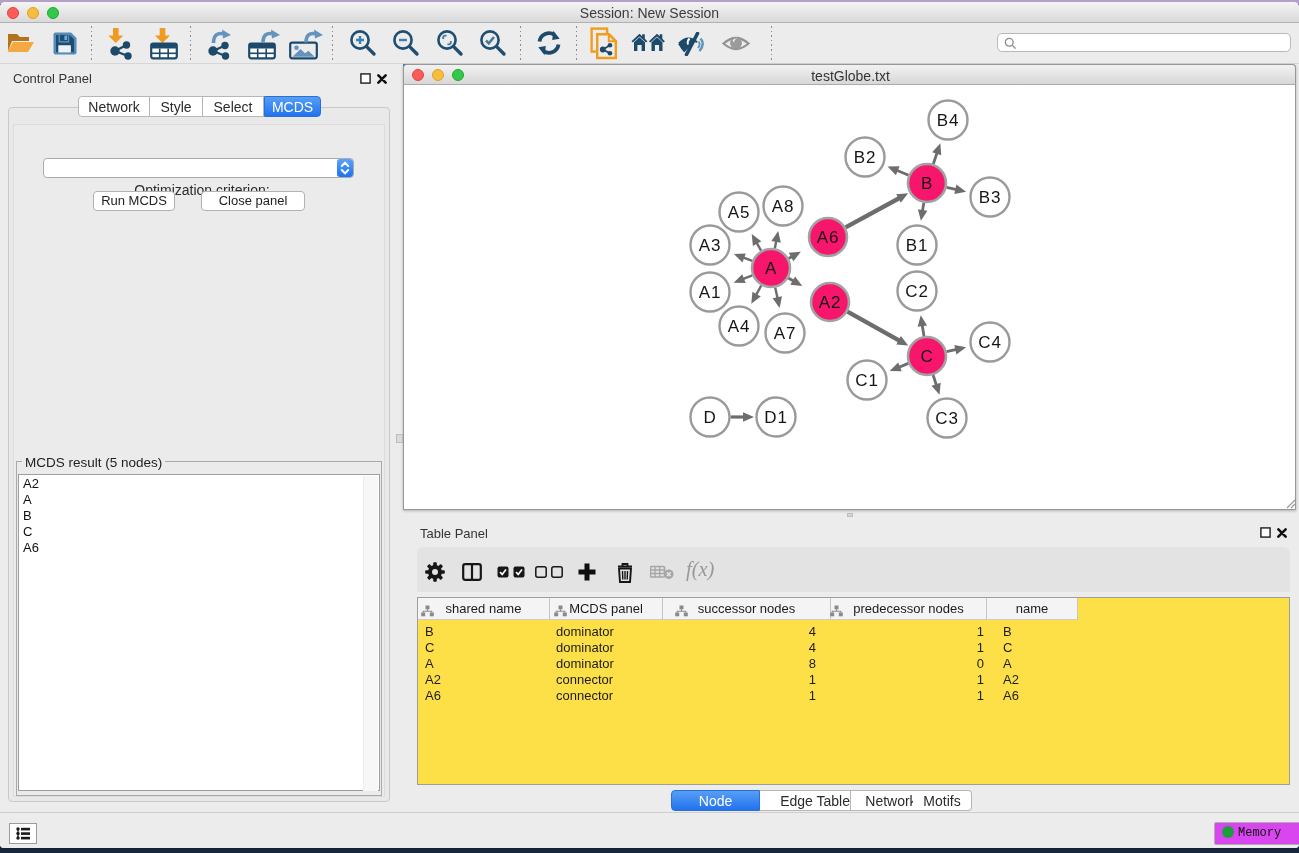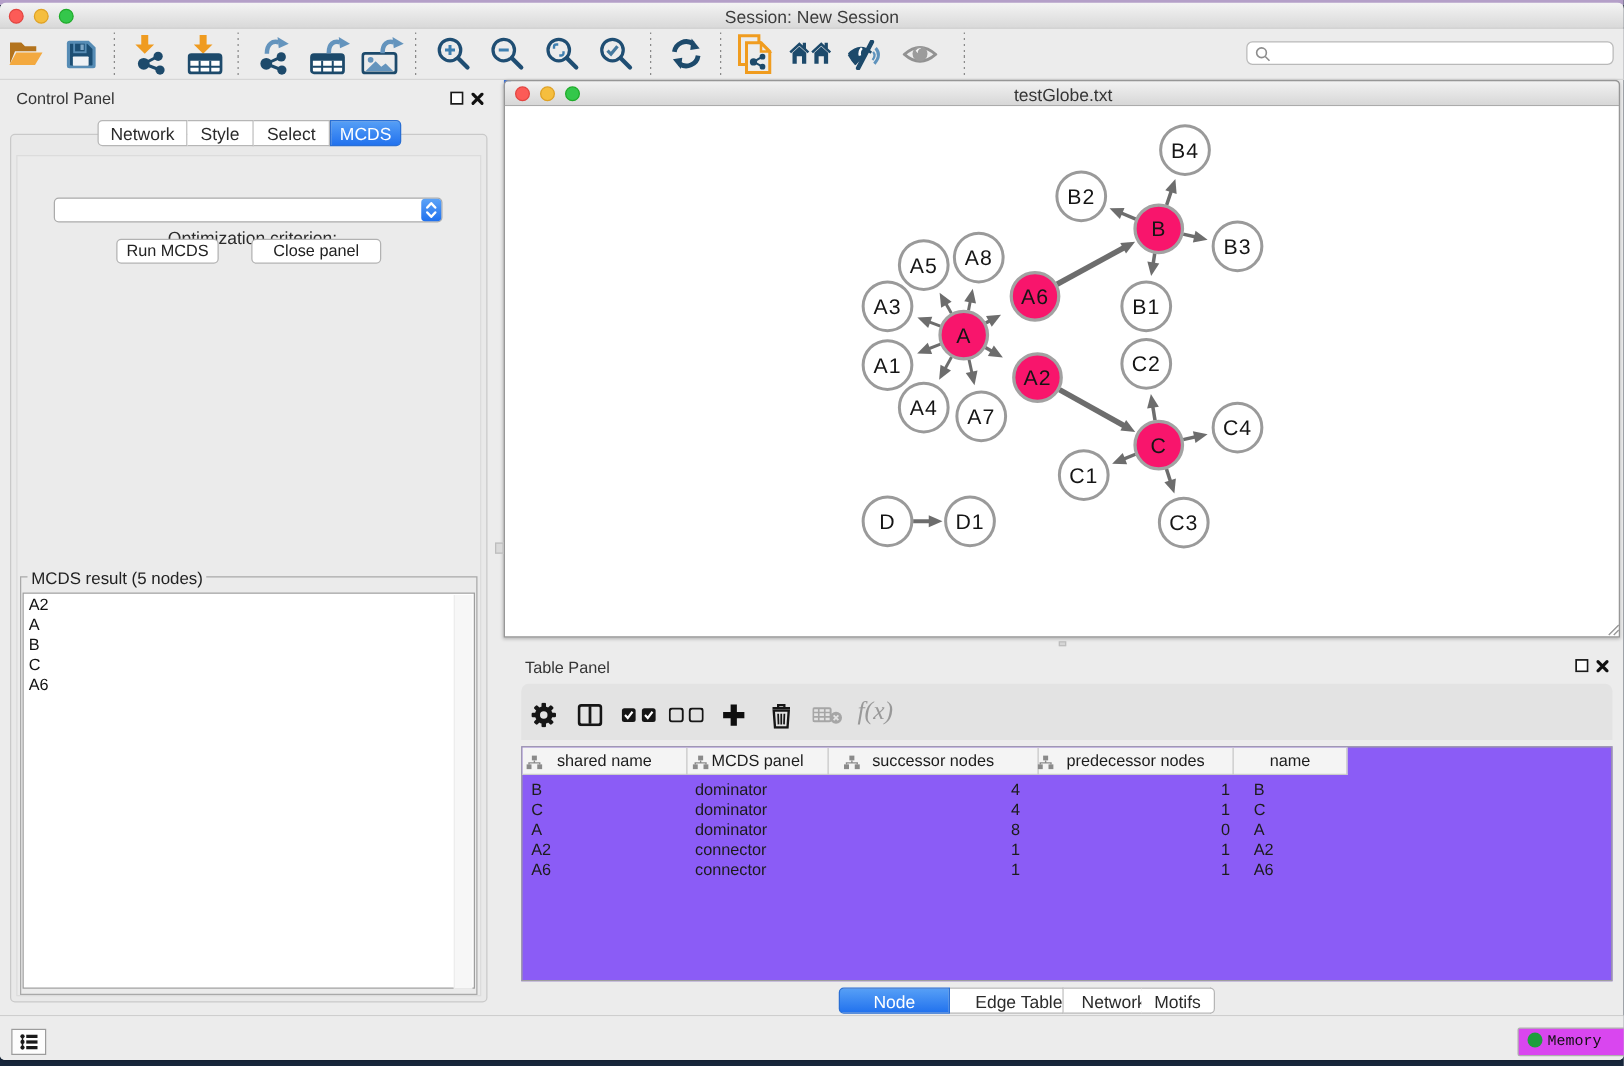--- a/index.html
+++ b/index.html
@@ -29,21 +29,21 @@
 #fslegend { left:22px; top:455px; background:#ebebeb; padding:0 3px; font-size:13.5px; color:#222; }
 #fslist { left:18px; top:474px; width:362px; height:317px; background:#fff; border:1px solid #9e9e9e; font-size:13px; color:#111; }
 #fsscroll { right:1px; top:1px; width:15px; height:315px; background:#f7f7f7; border-left:1px solid #ededed; }
 
 #netwin { left:403px; top:64px; width:893px; height:446px; background:#fff; border:1px solid #979797; border-radius:4px 4px 0 0; box-shadow:0 1px 3px rgba(0,0,0,.25); }
 #nettitle { left:403px; top:64px; width:893px; height:21px; background:linear-gradient(#f2f2f2,#d7d7d7); border:1px solid #979797; border-bottom:1px solid #ababab; border-radius:4px 4px 0 0; }
 #netname { width:893px; top:3px; text-align:center; font-size:14px; color:#353535; }
 
 #tpTitle { left:420px; top:526px; font-size:13px; color:#353535; }
 #tpToolbar { left:417px; top:547px; width:873px; height:45px; background:#e3e3e3; border-radius:6px 6px 0 0; }
-#tbl { left:417px; top:597px; width:873px; height:188px; background:#8b5cf6; border:1px solid #9e9e9e; }
+#tbl { left:417px; top:597px; width:873px; height:188px; background:#fde047; border:1px solid #9e9e9e; }
 #tblhead { left:0; top:0; width:660px; height:22px; background:#f4f4f4; border-bottom:1px solid #cccccc; }
 .th { top:0; height:22px; font-size:13px; color:#1c1c1c; line-height:22px; text-align:center; border-right:1px solid #c6c6c6; }
 .td { font-size:13px; color:#1c1c1c; height:16px; line-height:16px; }
 .tabb { top:790px; height:21px; background:#fff; border:1px solid #b6b6b6; font-size:14px; color:#2b2b2b; text-align:center; line-height:20px; }
 
 #statusbar { left:0; top:812px; width:1299px; height:36px; background:#ececec; border-top:1px solid #cecece; border-radius:0 0 4px 4px; }
 #listbtn { left:9px; top:823px; width:28px; height:21px; background:#fdfdfd; border:1px solid #9c9c9c; }
 #membtn { left:1214px; top:822px; width:94px; height:23px; background:#d946ef; border:1px solid #aeaeae; border-radius:2px; font-size:12px; color:#111; line-height:21px;font-family:Liberation Mono, monospace; }
 </style>
 </head>

